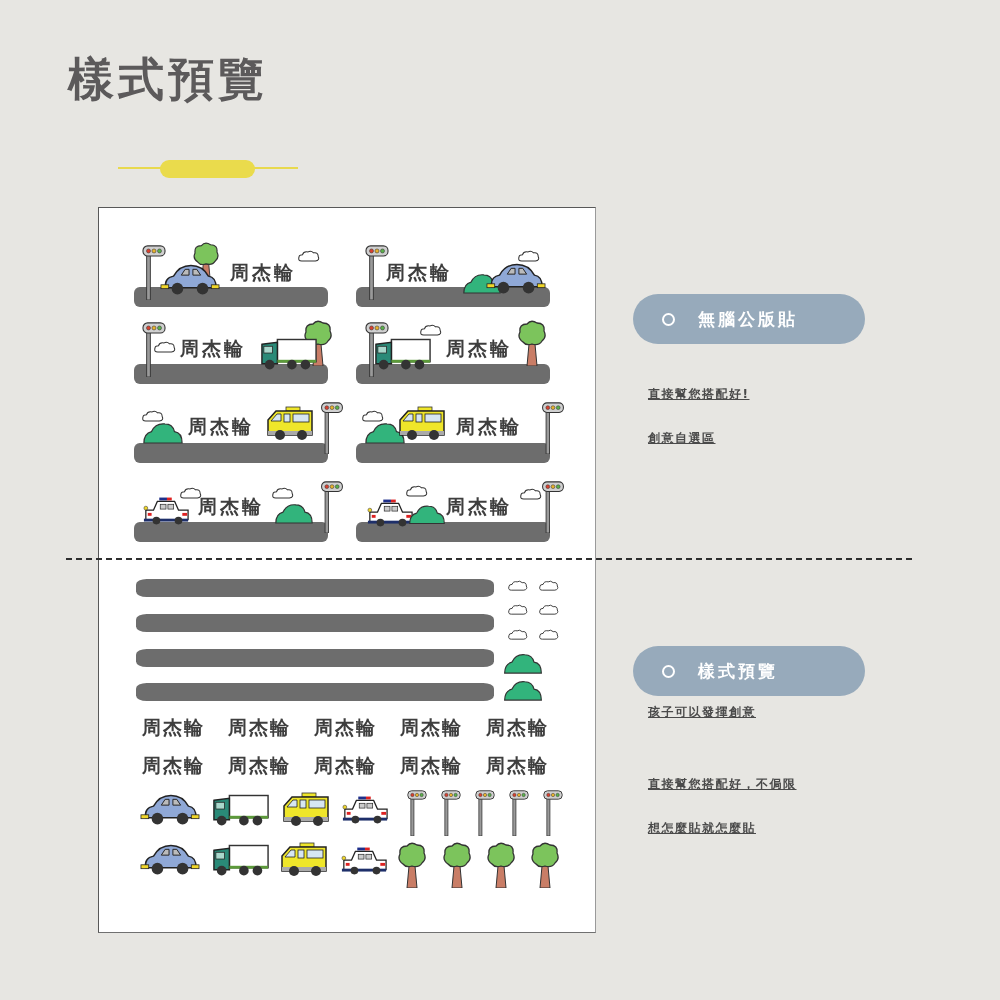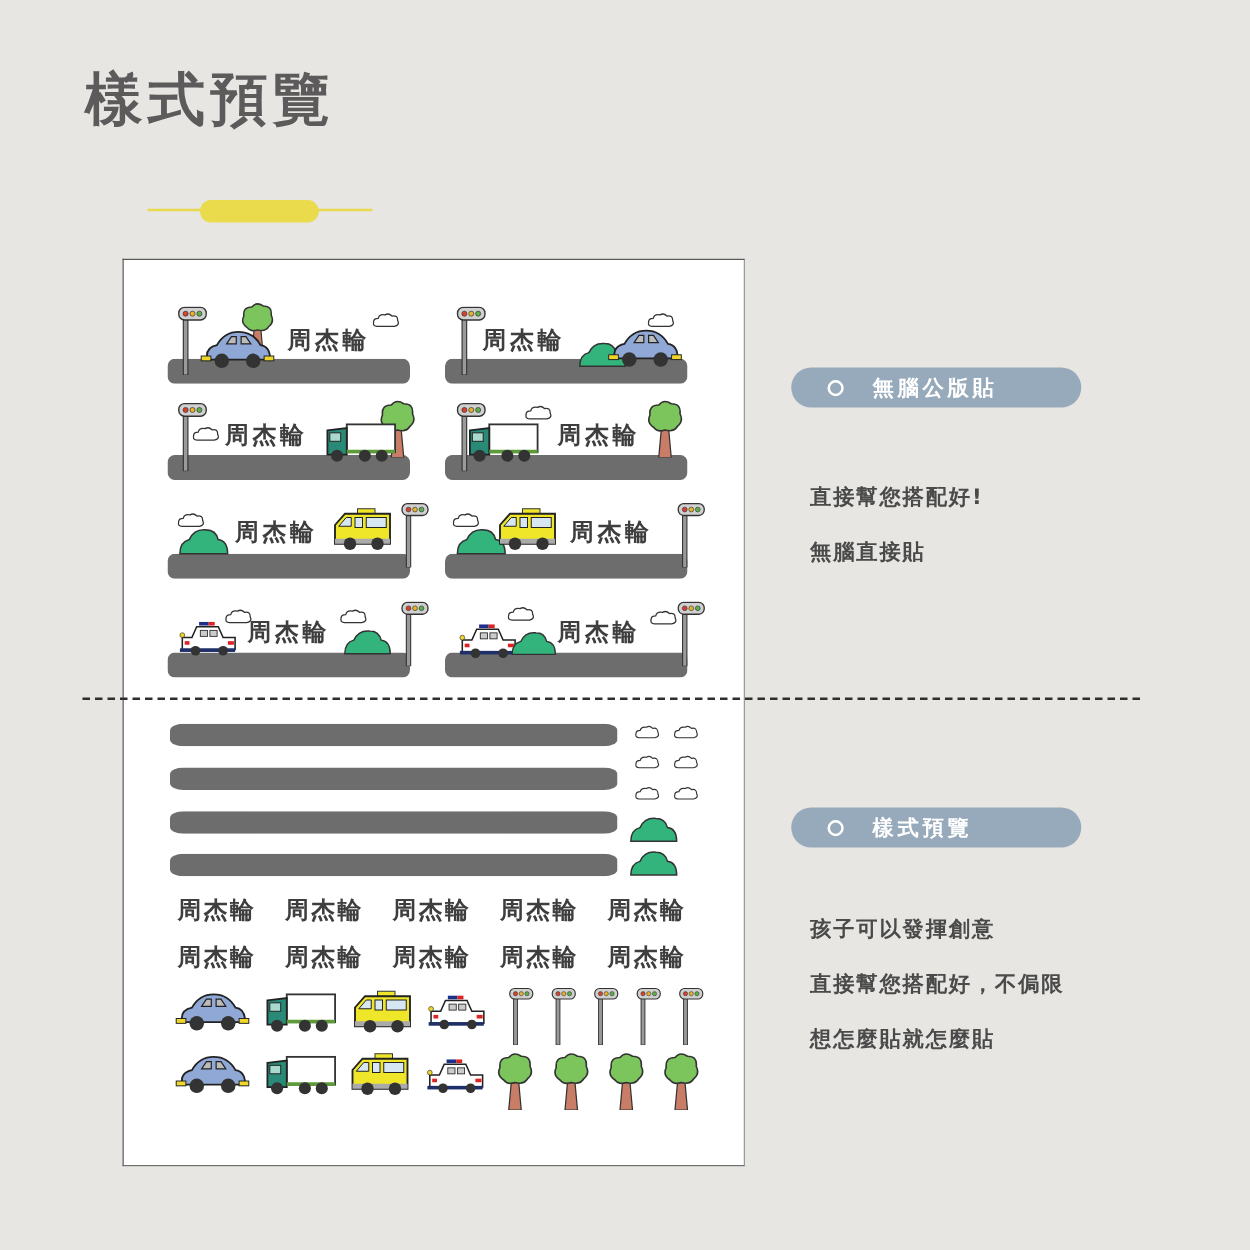--- a/index.html
+++ b/index.html
@@ -33,33 +33,33 @@
     position: absolute; left: 66px; top: 558px; width: 846px; height: 0;
     border-top: 2px dashed #2e2e2e;
   }
   .abs { position: absolute; }
   svg.abs { overflow: visible; }
   .label {
     position: absolute; font-size: 19px; font-weight: bold; color: #3e3e3e;
     letter-spacing: 3px; white-space: nowrap; line-height: 1;
   }
   .pill {
-    position: absolute; left: 633px; width: 232px; height: 32px; border-radius: 25px;
+    position: absolute; left: 633px; width: 232px; height: 50px; border-radius: 25px;
     background: #97aabb; display: flex; align-items: center;
   }
   .pill .circle {
     width: 13px; height: 13px; border: 2.5px solid #fff; border-radius: 50%;
     margin-left: 29px; margin-right: 23px;
   }
   .pill .pill-text {
     color: #fff; font-size: 17px; font-weight: bold; letter-spacing: 3px;
   }
   .desc {
-    position: absolute; left: 648px; font-size: 17px; font-weight: bold;
-    color: #4a4a4a; letter-spacing: 1.5px; white-space: nowrap;
+    position: absolute; left: 648px; font-size: 12px; font-weight: bold;
+    color: #4a4a4a; letter-spacing: 1.5px; white-space: nowrap; text-decoration: underline;
   }
   .name-grid {
     position: absolute; left: 142px; width: 430px;
     display: grid; grid-template-columns: repeat(5, 1fr); row-gap: 12px;
   }
   .name-grid span {
     font-size: 19px; font-weight: bold; color: #3e3e3e; letter-spacing: 2px;
     white-space: nowrap;
   }
 </style>
@@ -402,21 +402,21 @@
   <svg class="abs" style="left:530px;top:842px" width="30" height="46">
       <use href="#tree" width="30" height="46"></use>
     </svg>
 </div>
 
 <div class="pill" style="top:294px">
   <span class="circle"></span>
   <span class="pill-text">無腦公版貼</span>
 </div>
 <div class="desc" style="top:386px">直接幫您搭配好!</div>
-<div class="desc" style="top:430px">無腦直接貼</div>
+<div class="desc" style="top:430px">創意自選區</div>
 
 <div class="pill" style="top:646px">
   <span class="circle"></span>
   <span class="pill-text">樣式預覽</span>
 </div>
-<div class="desc" style="top:732px">孩子可以發揮創意</div>
+<div class="desc" style="top:704px">孩子可以發揮創意</div>
 <div class="desc" style="top:776px">直接幫您搭配好，不侷限</div>
 <div class="desc" style="top:820px">想怎麼貼就怎麼貼</div>
 
 </body></html>

